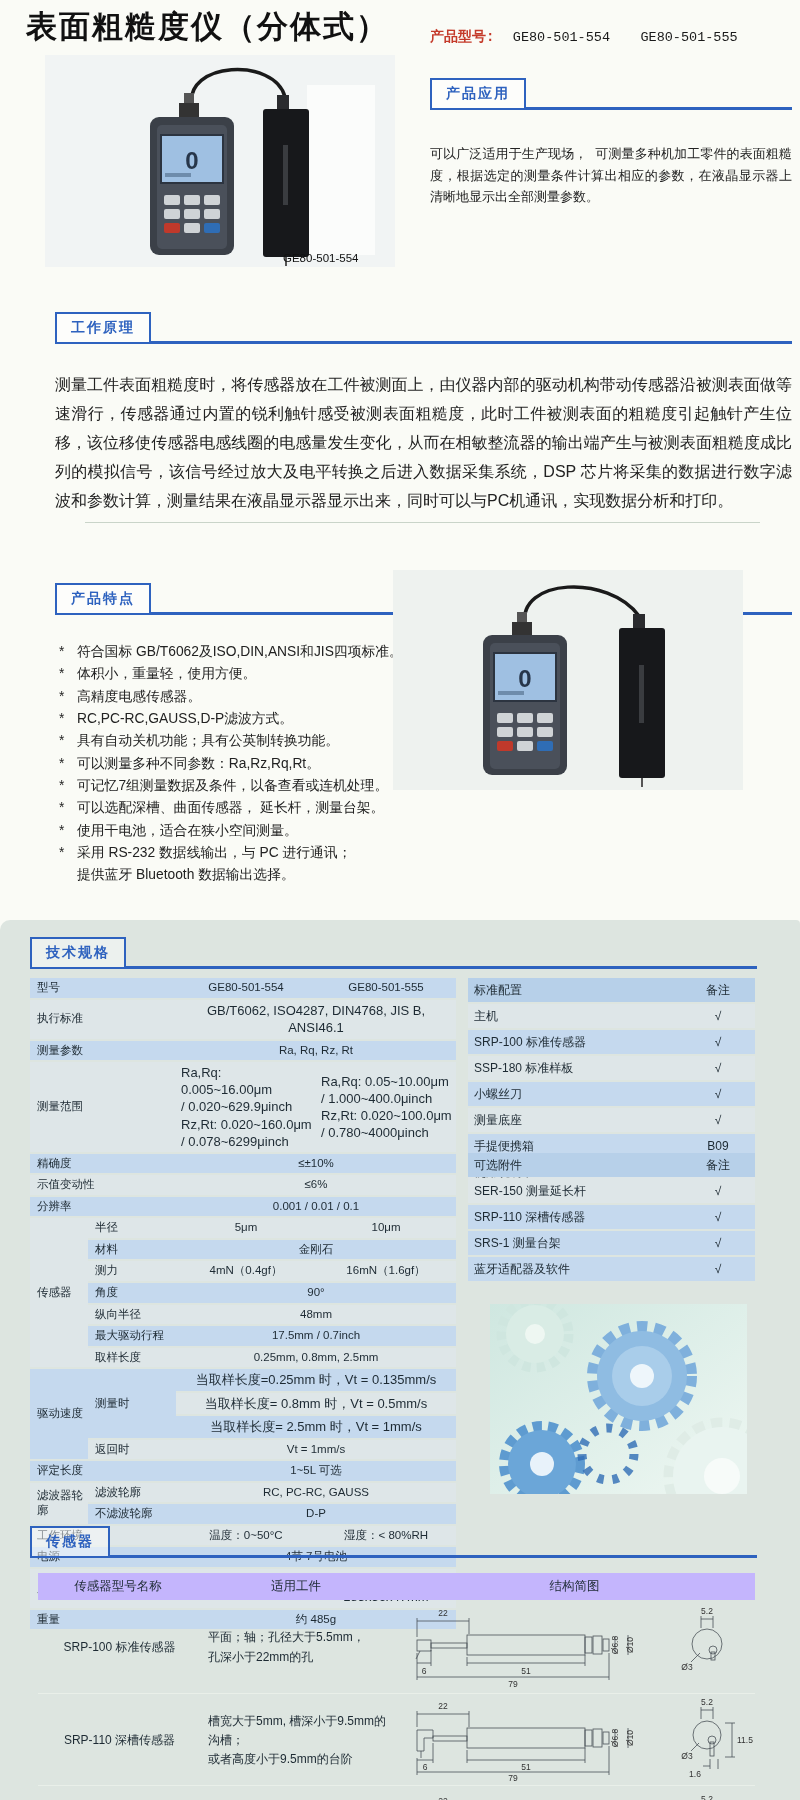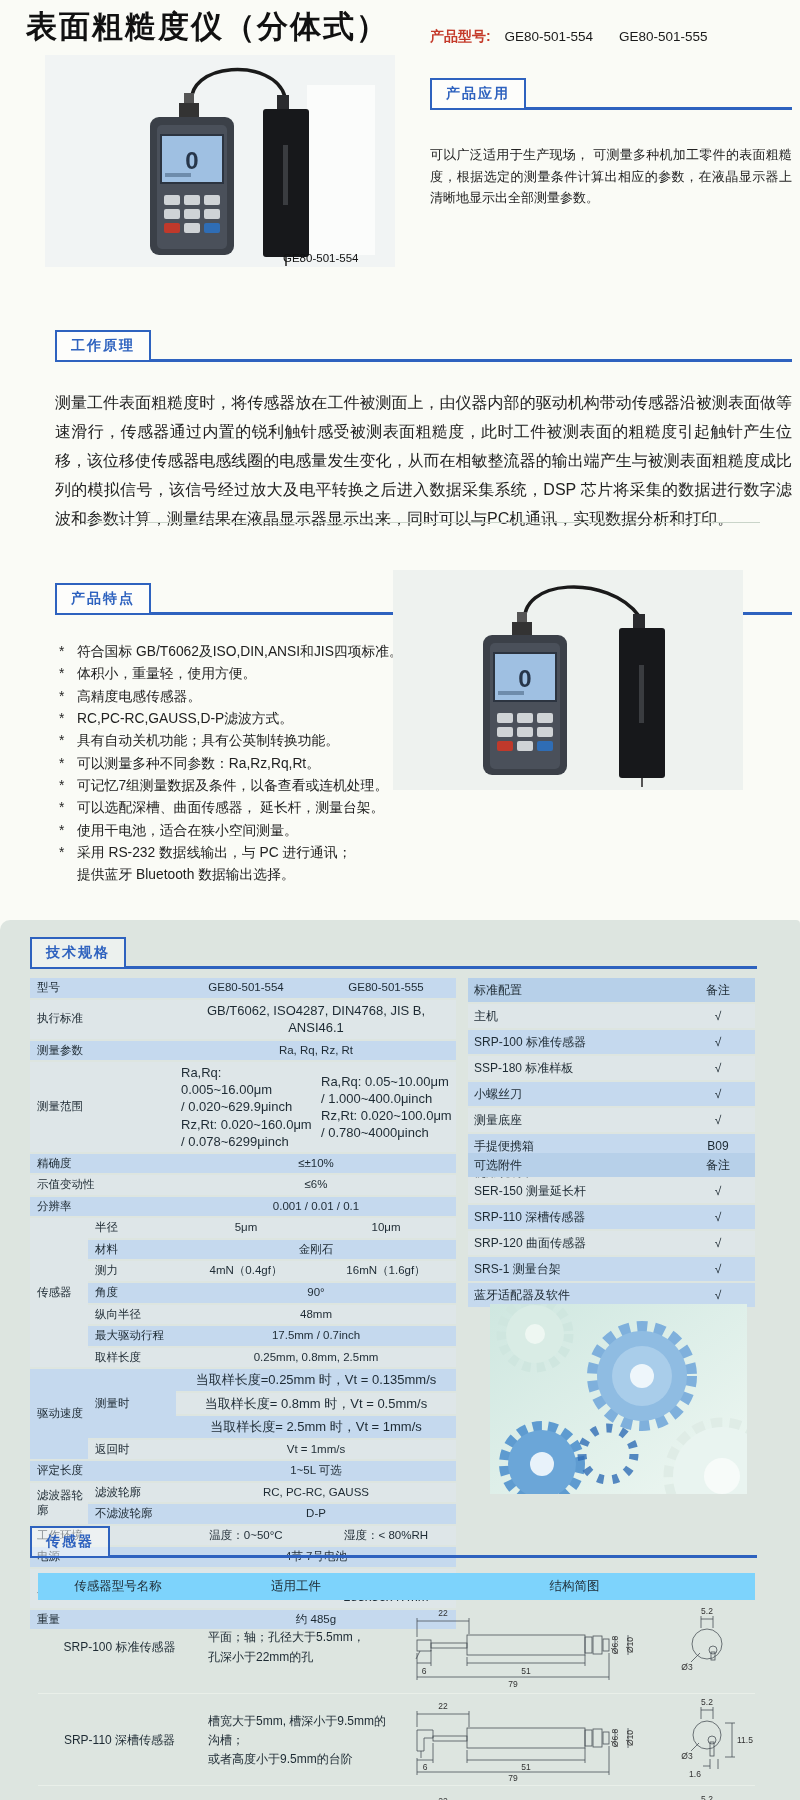--- a/index.html
+++ b/index.html
@@ -10,27 +10,27 @@
   .sec-head{display:flex;align-items:flex-end;}
   .sec-tab{border:2px solid #2e62bf;color:#2e62bf;background:rgba(255,255,255,.6);
            font-size:14px;font-weight:bold;padding:5px 14px;letter-spacing:2px;white-space:nowrap;}
   .sec-rule{flex:1;height:0;border-bottom:3px solid #2e62bf;}
 
   
   .title{position:absolute;left:26px;top:6px;font-size:31px;font-weight:bold;letter-spacing:2px;color:#111;}
   .photo-box{position:absolute;background:#f1f4f4;}
   .photo1{left:45px;top:55px;width:350px;height:212px;}
   .photo2{left:393px;top:570px;width:350px;height:220px;background:#eef2ef;z-index:3;}
-  .rightcol{position:absolute;left:430px;top:28px;width:362px;}
+  .rightcol{position:absolute;left:430px;top:28px;width:362px;font-family:Liberation Mono, monospace;}
   .model-line{font-size:14px;white-space:nowrap;}
   .model-label{color:#c43a2a;font-weight:bold;margin-right:10px;}
   .model-no{color:#1a1a1a;margin-right:22px;font-size:13.5px;}
   .app-head{margin-top:32px;width:100%;}
   .app-text{margin-top:34px;font-size:13px;line-height:1.66;text-align:justify;color:#222;}
-  .principle{position:absolute;left:55px;top:330px;width:737px;}
+  .principle{position:absolute;left:55px;top:312px;width:737px;}
   .principle-text{margin-top:26px;font-size:16px;line-height:1.82;text-align:justify;color:#222;}
   .divider{position:absolute;height:1px;background:#c9d4c9;}
   .features{position:absolute;left:55px;top:583px;width:737px;}
   .feature-list{list-style:none;margin:26px 0 0 4px;padding:0;width:392px;font-size:13.8px;line-height:1.62;color:#222;}
   .feature-list li{display:flex;}
   .feature-list .star{width:18px;flex:none;}
   .feature-list li.cont{padding-left:18px;text-align:right;}
 
   
   .scan{position:absolute;left:0;top:920px;width:800px;height:880px;background:#dde5e0;border-radius:10px 4px 0 0;}
@@ -55,21 +55,21 @@
   .side td{font-size:12px;padding:3.5px 6px;color:#1d2a33;}
   .side tr{background:#dee6e8;}
   .side tr.b{background:#c5d9ee;}
   .side tr.hb{background:#b7d0e9;}
   .side .c{text-align:center;}
 
   .gears{position:absolute;left:490px;top:384px;width:257px;height:190px;}
 
   .sens{position:absolute;left:38px;top:651px;width:717px;table-layout:fixed;}
   .sens td{font-size:12px;color:#1d2a33;}
-  .sens tr.hb{background:#7dd3fc;}
+  .sens tr.hb{background:#c4b5fd;}
   .sens .hc{text-align:center;font-size:12.5px;padding:5px 2px;}
   .sens .nm{text-align:center;padding-left:4px;}
   .sens .wp{white-space:pre-line;line-height:1.6;padding-left:10px;}
   .sens .dg{text-align:center;}
   .sens tr.body-row td{border-bottom:1px solid #e9efe9;}
 
   
   .diag .dl{stroke:#4a5258;stroke-width:0.8;fill:none;}
   .diag text{font-size:8.5px;fill:#333;font-family:"Liberation Sans",sans-serif;}
   .lcd-num{font-weight:bold;}
@@ -408,24 +408,20 @@
           <tr class="hb">
             <td>可选附件</td>
             <td class="c">备注</td>
           </tr>
       <tr>
             <td>SER-150 测量延长杆</td>
             <td class="c">√</td>
           </tr>
       <tr class="b">
             <td>SRP-110 深槽传感器</td>
-            <td class="c">√</td>
-          </tr>
-      <tr>
-            <td>SRP-120 曲面传感器</td>
             <td class="c">√</td>
           </tr>
       <tr class="b">
             <td>SRS-1 测量台架</td>
             <td class="c">√</td>
           </tr>
       <tr class="b">
             <td>蓝牙适配器及软件</td>
             <td class="c">√</td>
           </tr>

